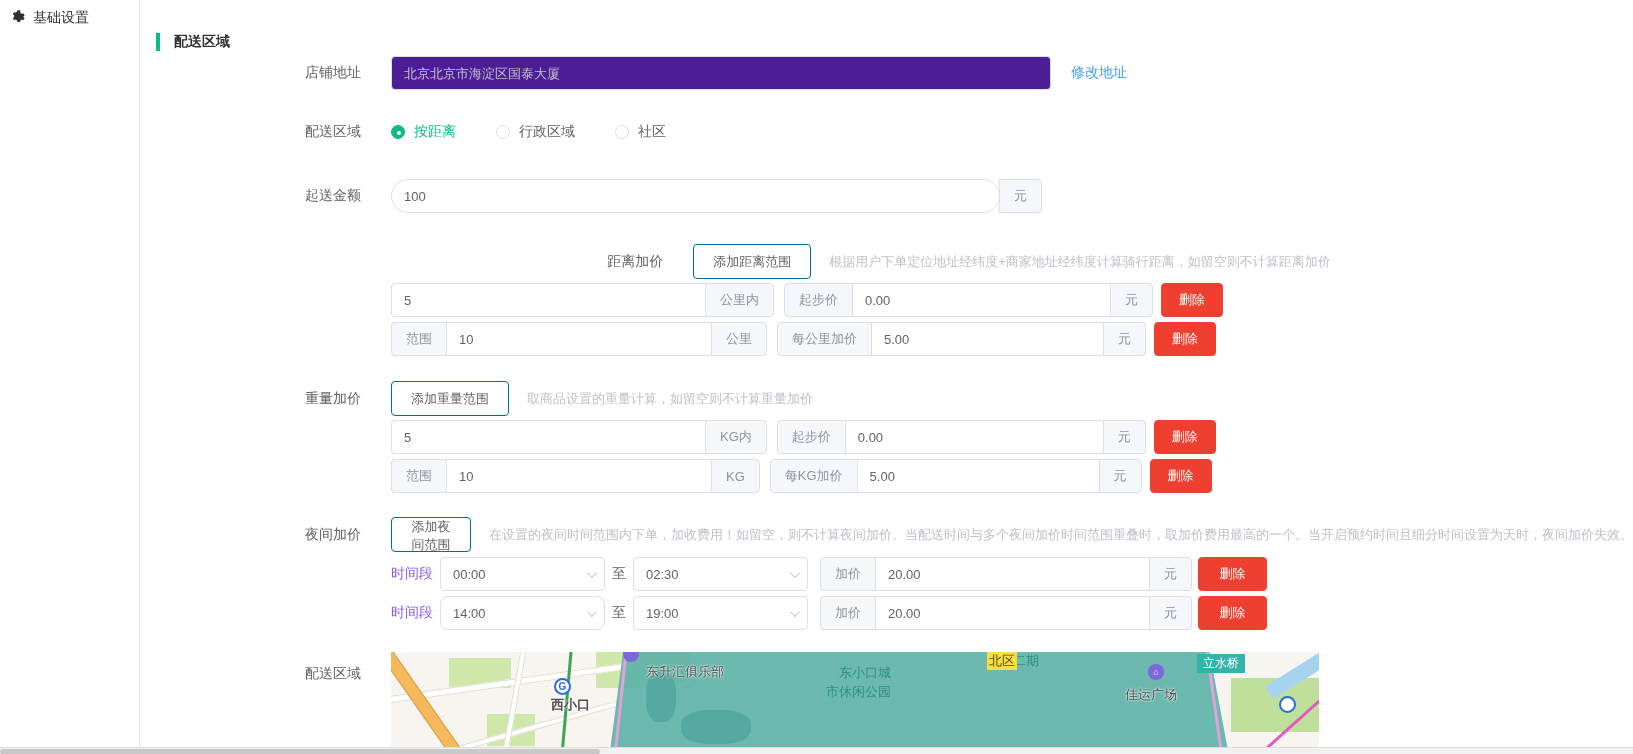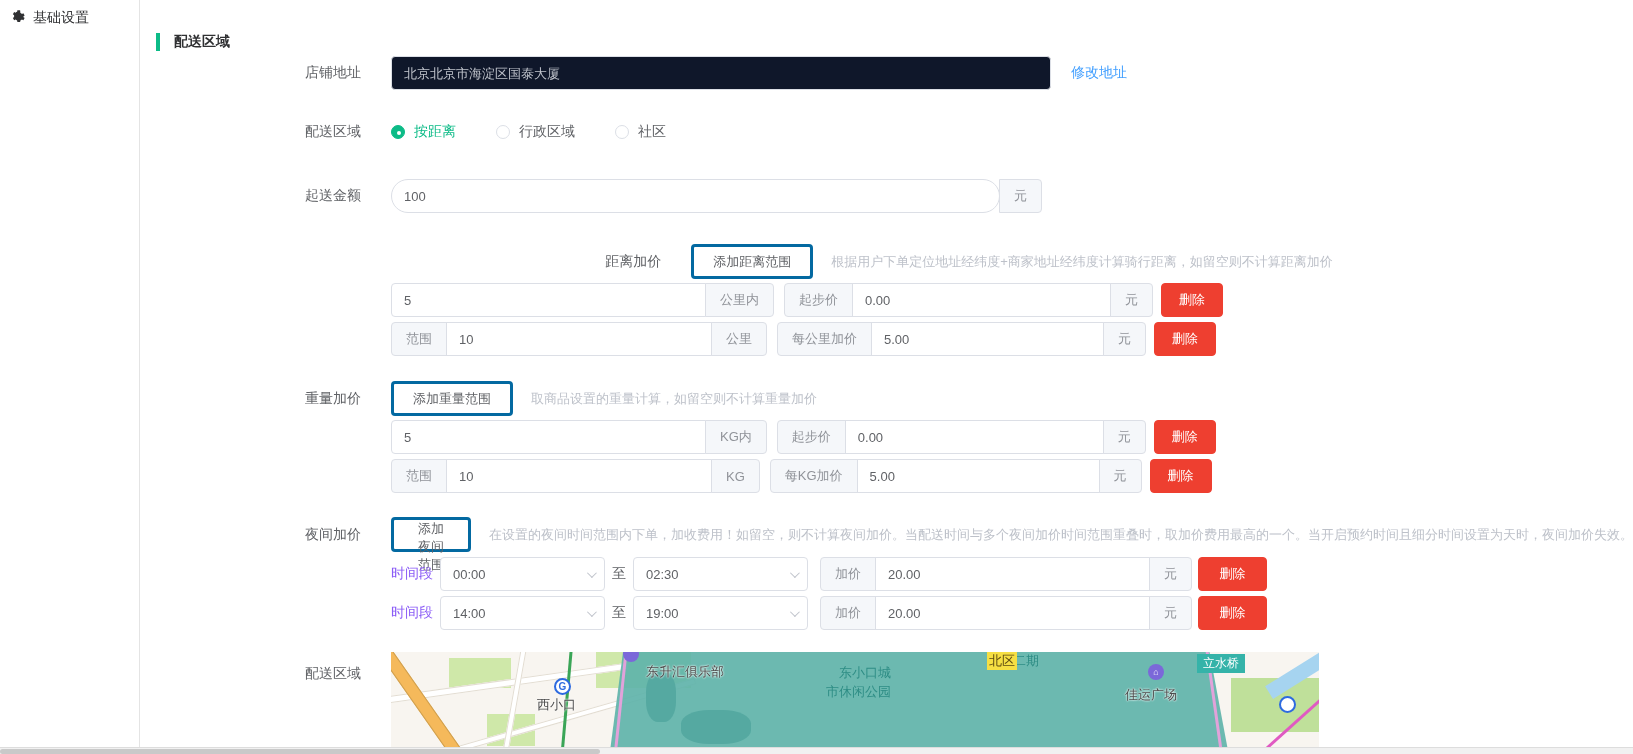--- a/index.html
+++ b/index.html
@@ -27,26 +27,26 @@
   
   .grp{display:flex;}
   .grp>*{border:1px solid #dcdfe6;height:34px;}
   .grp>*+*{margin-left:-1px;}
   .grp>:first-child{border-radius:4px 0 0 4px;}
   .grp>:last-child{border-radius:0 4px 4px 0;}
   .grp>:first-child:last-child{border-radius:4px;}
   .addon{background:#f5f7fa;color:#909399;display:flex;align-items:center;justify-content:center;padding:0 14px;font-size:13px;white-space:nowrap;}
   .input-cell{padding:0 12px;font-size:13px;color:#606266;background:#fff;outline:none;font-family:inherit;}
   .input-cell::placeholder{color:#c0c4cc;}
-  .input-disabled{background:#0f172a;color:#c0c4cc;}
+  .input-disabled{background:#4c1d95;color:#c0c4cc;}
 
   .select-cell{display:flex;align-items:center;justify-content:space-between;border:1px solid #dcdfe6;border-radius:4px;height:34px;background:#fff;padding:0 10px 0 12px;font-size:13px;color:#606266;cursor:pointer;}
   .chev{width:7px;height:7px;border-right:1.4px solid #c0c4cc;border-bottom:1.4px solid #c0c4cc;transform:rotate(45deg) translateY(-2px);}
 
-  .btn-plain{height:35px;padding:0 19px;background:#fff;border:3px solid #0369a1;border-radius:4px;font-size:13px;color:#606266;cursor:pointer;font-family:inherit;}
+  .btn-plain{height:35px;padding:0 19px;background:#fff;border:1px solid #0369a1;border-radius:4px;font-size:13px;color:#606266;cursor:pointer;font-family:inherit;}
   .btn-danger{height:34px;width:62px;background:var(--danger);border:1px solid var(--danger);border-radius:4px;color:#fff;font-size:13px;cursor:pointer;font-family:inherit;}
   .btn-danger.wide{width:69px;}
   .hint{font-size:13px;color:#bdc1c9;margin-left:18px;white-space:nowrap;}
   .link{font-size:14px;color:var(--link);margin-left:20px;text-decoration:none;cursor:pointer;white-space:nowrap;}
 
   
   .radio-opt{display:flex;align-items:center;gap:9px;margin-right:40px;cursor:pointer;font-size:14px;color:#606266;}
   .radio{width:14px;height:14px;border-radius:50%;border:1px solid #dcdfe6;background:#fff;position:relative;flex:0 0 auto;}
   .radio.sel{background:var(--accent);border-color:var(--accent);}
   .radio.sel::after{content:"";position:absolute;left:5px;top:5px;width:4px;height:4px;border-radius:50%;background:#fff;}
@@ -223,21 +223,21 @@
       <div class="grp gap12">
         <div class="addon">加价</div>
         <input class="input-cell" style="width: 275px;" value="20.00">
         <div class="addon">元</div>
       </div>
       <button class="btn-danger wide gap6">删除</button>
     </div>
     <div class="form-row mt5">
       <div class="flabel"></div>
       <span class="time-label">时间段</span>
-      <div class="select-cell" style="width:165px;">
+      <div class="select-cell" style="width:165px;border-radius:8px;">
         <span>14:00</span>
         <span class="chev"></span>
       </div>
       <span class="zhi">至</span>
       <div class="select-cell" style="width:175px;">
         <span>19:00</span>
         <span class="chev"></span>
       </div>
       <div class="grp gap12">
         <div class="addon">加价</div>
@@ -258,21 +258,21 @@
 
         <div class="road" style="left:-12px;top:28px;width:250px;height:7px;transform:rotate(-8deg);"></div>
         <div class="road" style="left:20px;top:66px;width:290px;height:6px;transform:rotate(-16deg);"></div>
         <div class="road" style="left:120px;top:-8px;width:6px;height:120px;transform:rotate(10deg);"></div>
         <div class="road-orange" style="left:-30px;top:44px;width:120px;height:13px;transform:rotate(55deg);"></div>
 
         <div class="metro-line" style="left:174px;top:-6px;width:3px;height:115px;transform:rotate(5deg);"></div>
         <div class="metro-badge" style="left:163px;top:26px;">
             <span>G</span>
           </div>
-        <div class="poi-text" style="left:146px;top:44px;">西小口</div>
+        <div class="poi-text" style="left:160px;top:44px;font-weight:bold;">西小口</div>
 
         <div class="poly"></div>
         <div class="poly-edge" style="left:228px;transform:rotate(6deg);"></div>
         <div class="poly-edge" style="left:822px;transform:rotate(-8deg);"></div>
         <div class="pond" style="left:290px;top:58px;width:70px;height:34px;"></div>
         <div class="pond" style="left:255px;top:20px;width:30px;height:50px;"></div>
 
         <div class="poi-text" style="left:255px;top:11px;">东升汇俱乐部</div>
         <div class="plaza-badge" style="left:232px;top:-6px;background:#7b68d9;"></div>
         <div class="poi-text park-text" style="left:448px;top:12px;">东小口城</div>

